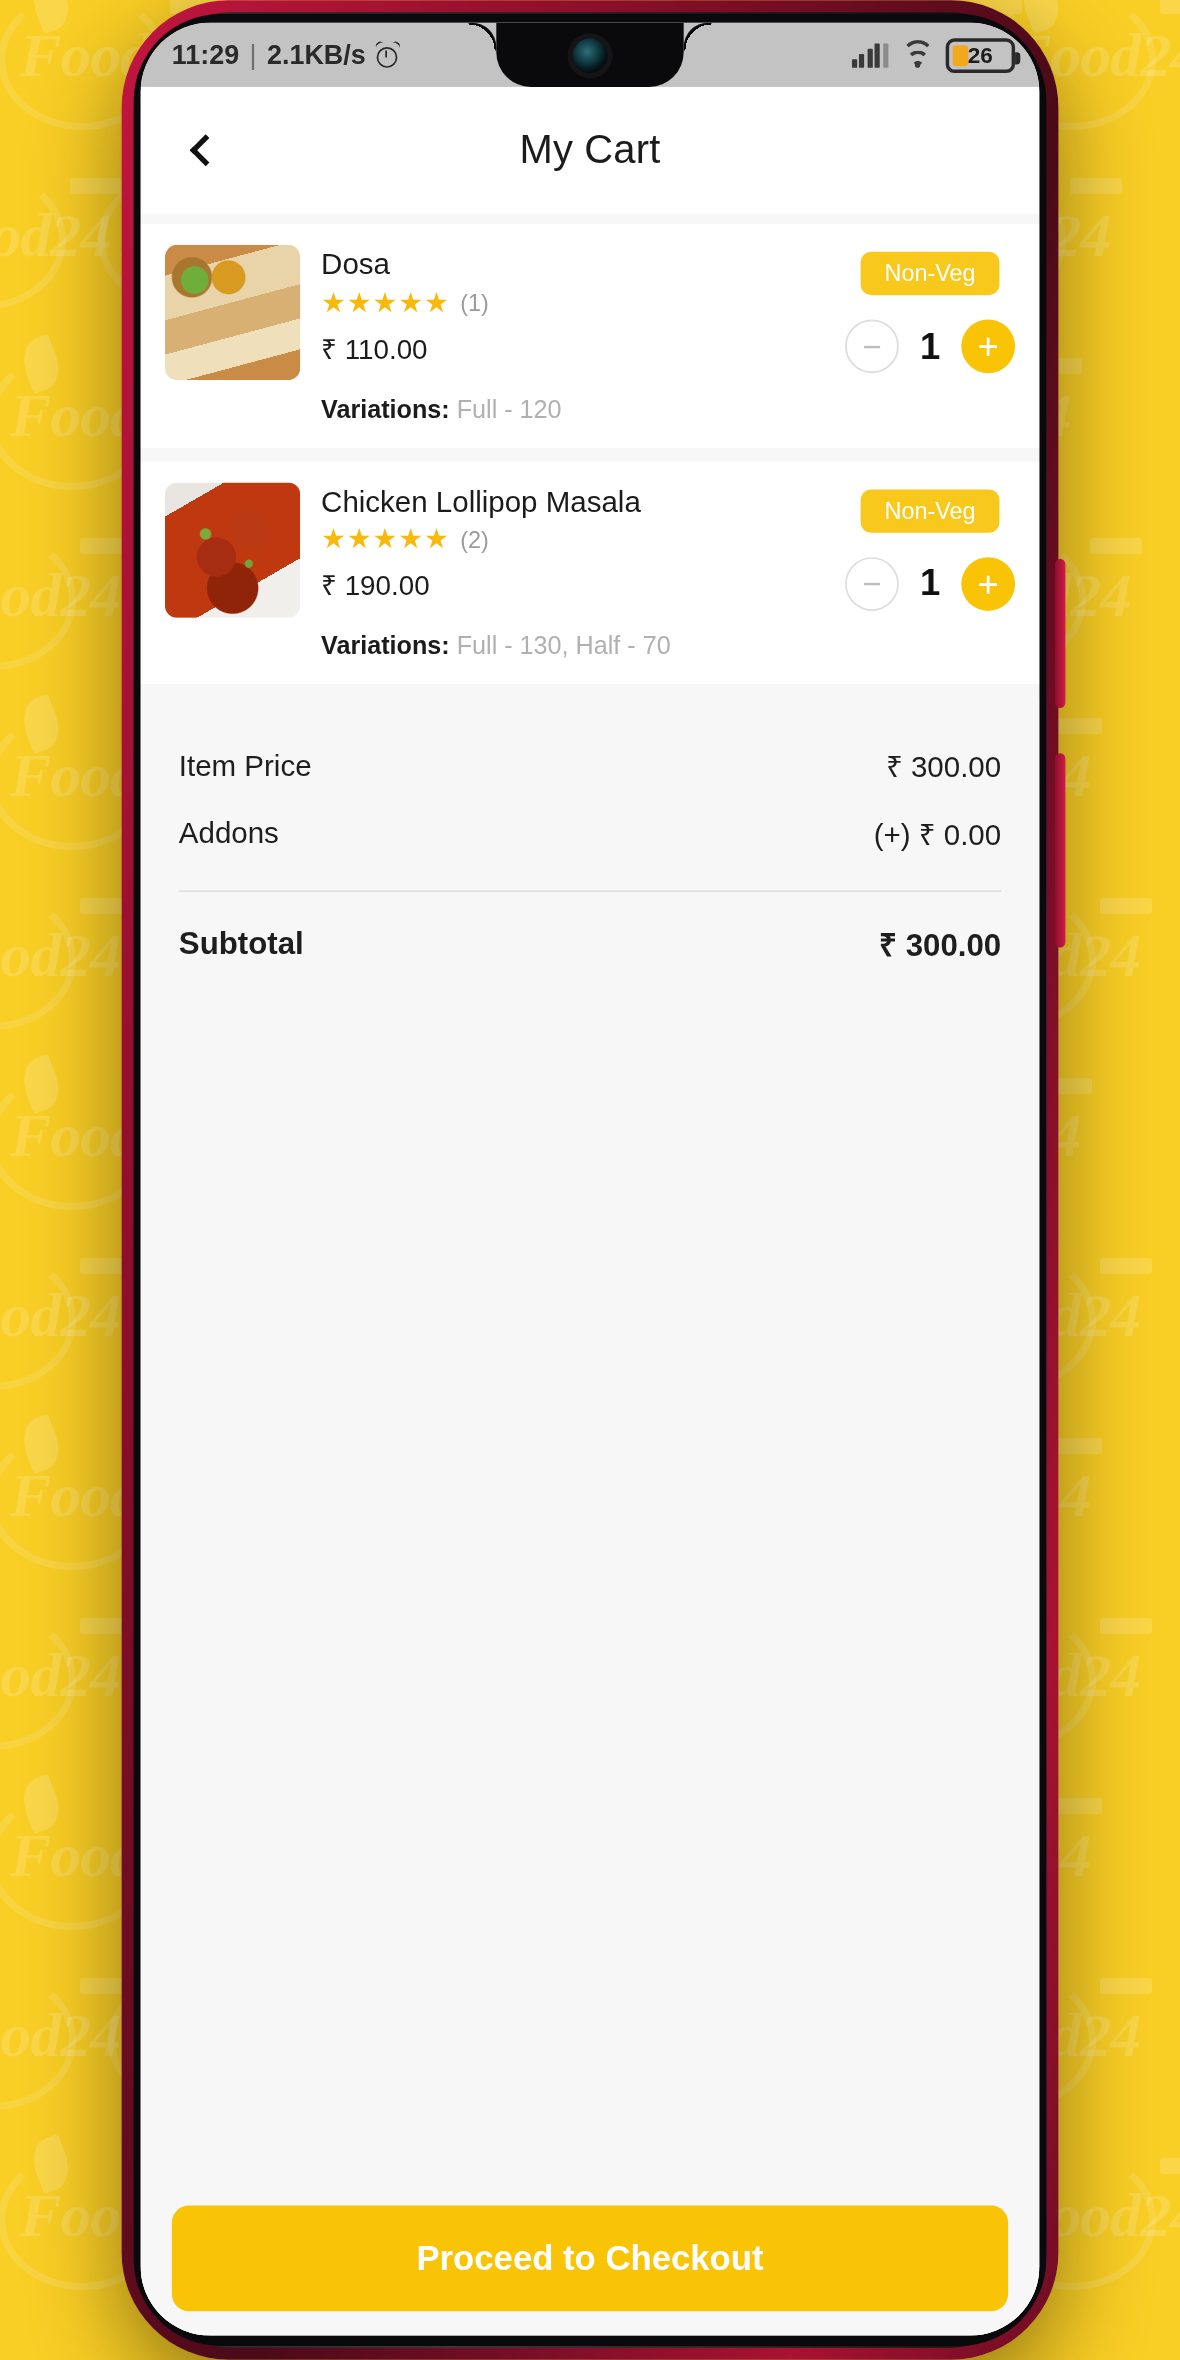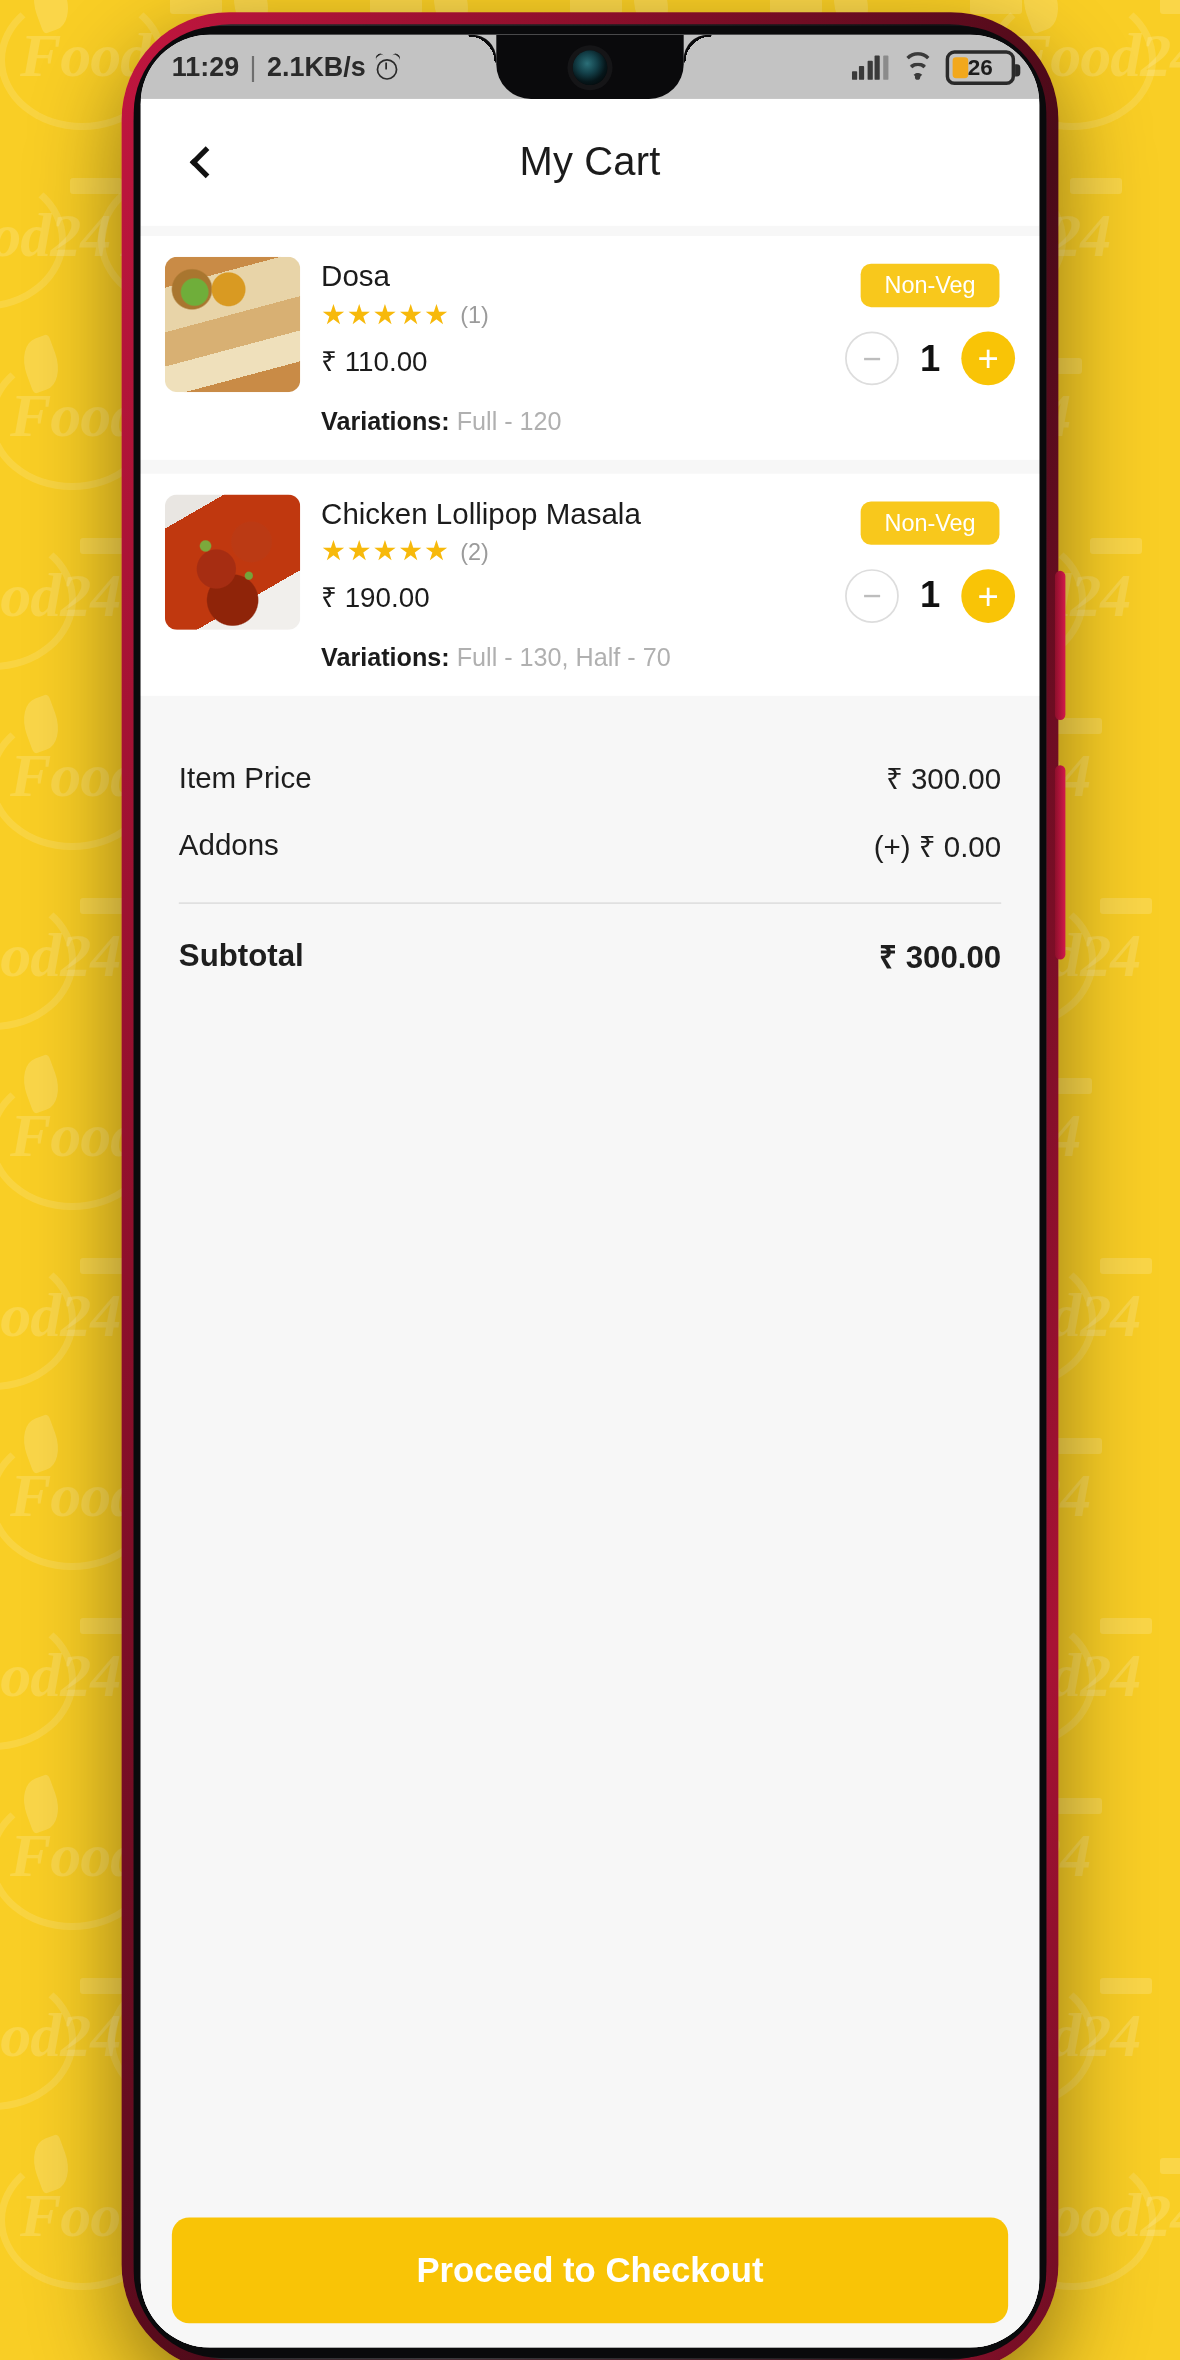--- a/index.html
+++ b/index.html
@@ -367,21 +367,21 @@
   <div class="wm" style="left:950px; top:2000px;"><span class="circ"></span><span class="leaf"></span><span class="fork"></span><span>Food24</span></div>
 
   <div class="wm" style="left:20px;  top:2180px;"><span class="circ"></span><span class="leaf"></span><span class="fork"></span><span>Food24</span></div>
   <div class="wm" style="left:220px; top:2180px;"><span class="circ"></span><span class="leaf"></span><span class="fork"></span><span>Food24</span></div>
   <div class="wm" style="left:420px; top:2180px;"><span class="circ"></span><span class="leaf"></span><span class="fork"></span><span>Food24</span></div>
   <div class="wm" style="left:620px; top:2180px;"><span class="circ"></span><span class="leaf"></span><span class="fork"></span><span>Food24</span></div>
   <div class="wm" style="left:820px; top:2180px;"><span class="circ"></span><span class="leaf"></span><span class="fork"></span><span>Food24</span></div>
   <div class="wm" style="left:1010px;top:2180px;"><span class="circ"></span><span class="leaf"></span><span class="fork"></span><span>Food24</span></div>
 </div>
 
-<div style="position:absolute; left:0; top:0; width:1180px; height:2076px; transform-origin:0 0; transform:scale(1);margin-top:12px;">
+<div style="position:absolute; left:0; top:0; width:1180px; height:2076px; transform-origin:0 0; transform:scale(1);">
 <div style="position:absolute; left:0; top:0; width:1180px; height:2360px;">
   <div style="position:absolute; left:50%; top:50%; transform:translate(-50%,-50%) scale(1.735);">
     <div class="phone-outer" style="position:relative; left:0; top:0;">
       <div class="btn-side btn-power"></div>
       <div class="btn-side btn-vol"></div>
       <div class="phone-mid"></div>
       <div class="phone-bezel"></div>
 
       <div class="screen">
 

